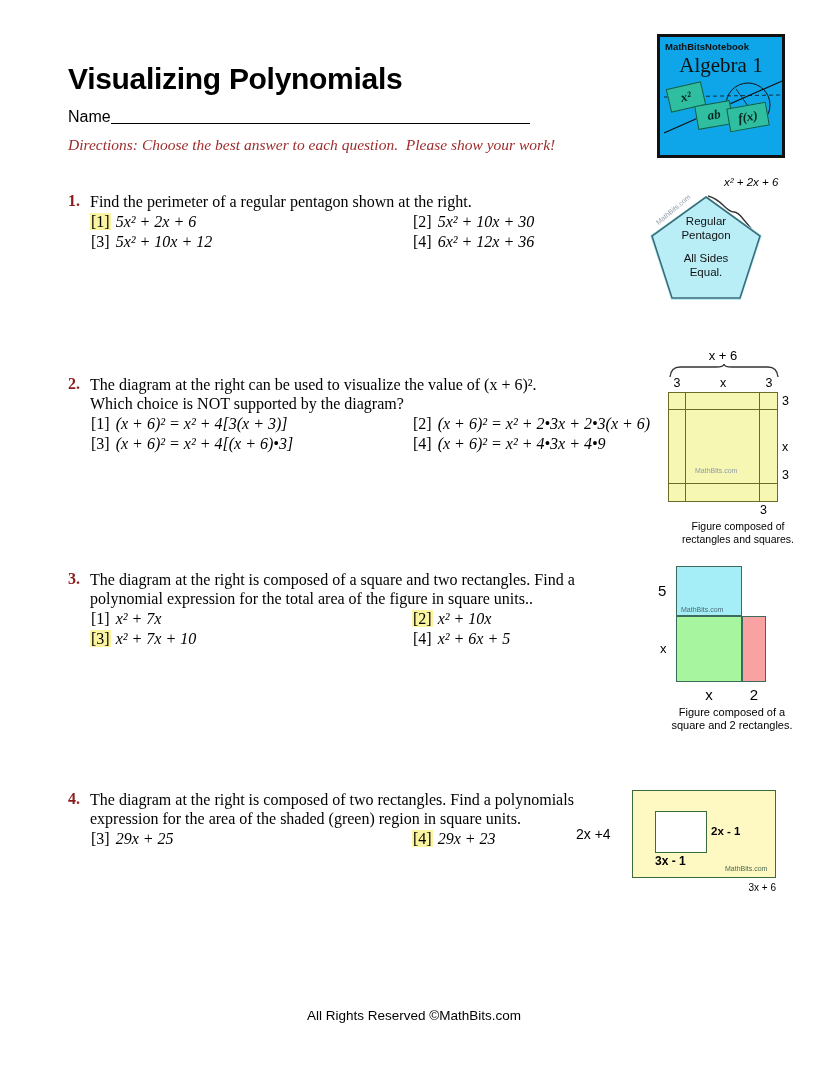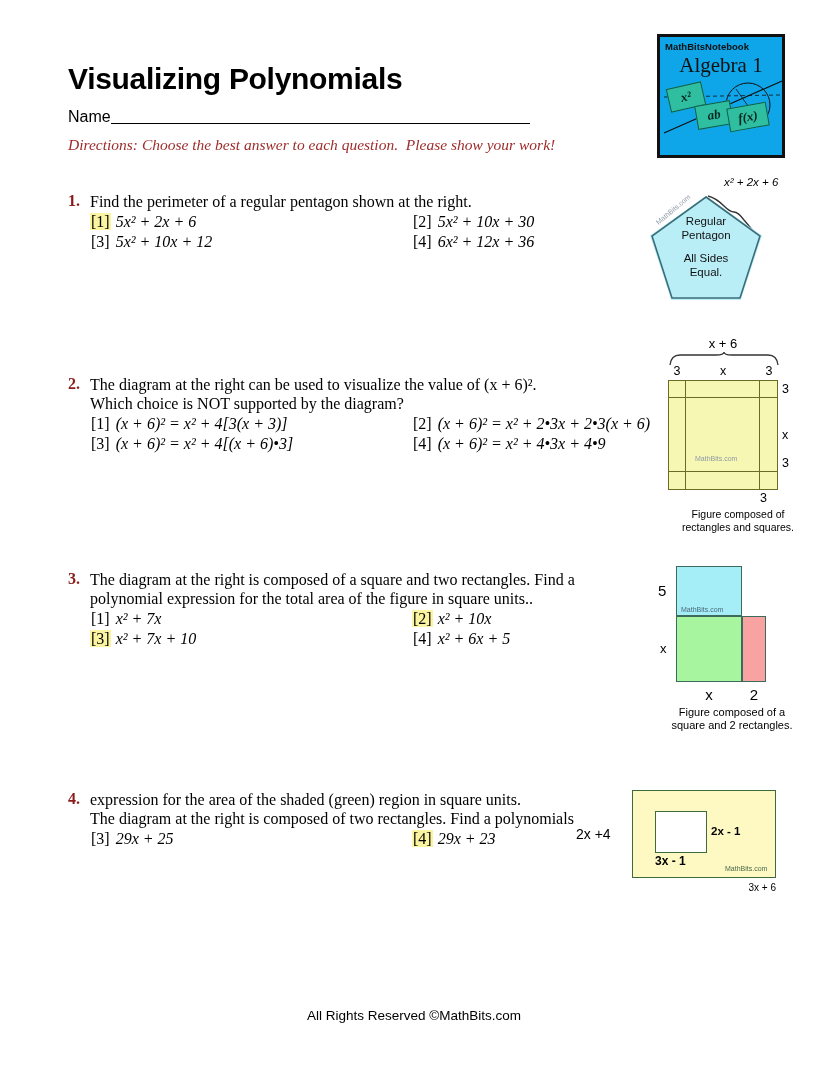--- a/index.html
+++ b/index.html
@@ -126,21 +126,21 @@
   #pent-text .gap { display: block; height: 9px; }
   #pent-watermark {
     position: absolute; left: 16px; top: 30px;
     font-family: "Liberation Sans", sans-serif;
     font-size: 7px; color: #8e9aa6;
     transform: rotate(-40deg);
   }
   #pent-brace { position: absolute; left: 68px; top: 14px; }
 
   
-  #fig2 { position: absolute; left: 648px; top: 336px; width: 180px; height: 180px; text-decoration: underline; }
+  #fig2 { position: absolute; left: 648px; top: 348px; width: 180px; height: 180px; text-decoration: underline; }
   #f2-top-label {
     position: absolute; left: 20px; top: 0; width: 110px; text-align: center;
     font-family: "Liberation Sans", sans-serif; font-size: 13px;
   }
   #f2-brace { position: absolute; left: 20px; top: 16px; }
   .f2-seg-top {
     position: absolute; top: 28px;
     font-family: "Liberation Sans", sans-serif; font-size: 12.5px;
     text-align: center;
   }
@@ -418,22 +418,22 @@
   <div id="f3-lbl-x-bot">x</div>
   <div id="f3-lbl-2-bot">2</div>
   <div id="f3-caption">
     <span>Figure composed of a</span><br>
     <span>square and 2 rectangles.</span>
   </div>
 </div>
 
 <div class="question" id="q4" style="top:790px;">
   <div class="q-num">4.</div>
+  <div class="q-stem">The diagram at the right is composed of two rectangles. Find a polynomials</div>
   <div class="q-stem">expression for the area of the shaded (green) region in square units.</div>
-  <div class="q-stem">The diagram at the right is composed of two rectangles. Find a polynomials</div>
   <div class="q-choices">
     <div class="choice-row">
       <div class="choice col-a">
         <span class="tag">[3]</span><span class="expr">29x + 25</span>
       </div>
       <div class="choice">
         <span class="tag hl">[4]</span><span class="expr">29x + 23</span>
       </div>
     </div>
   </div>

